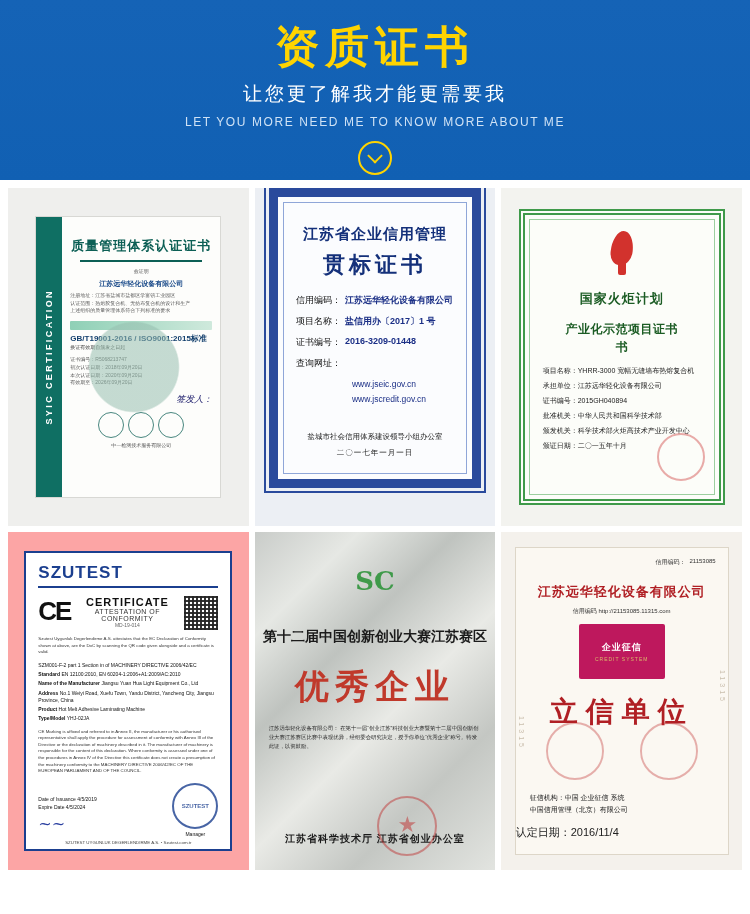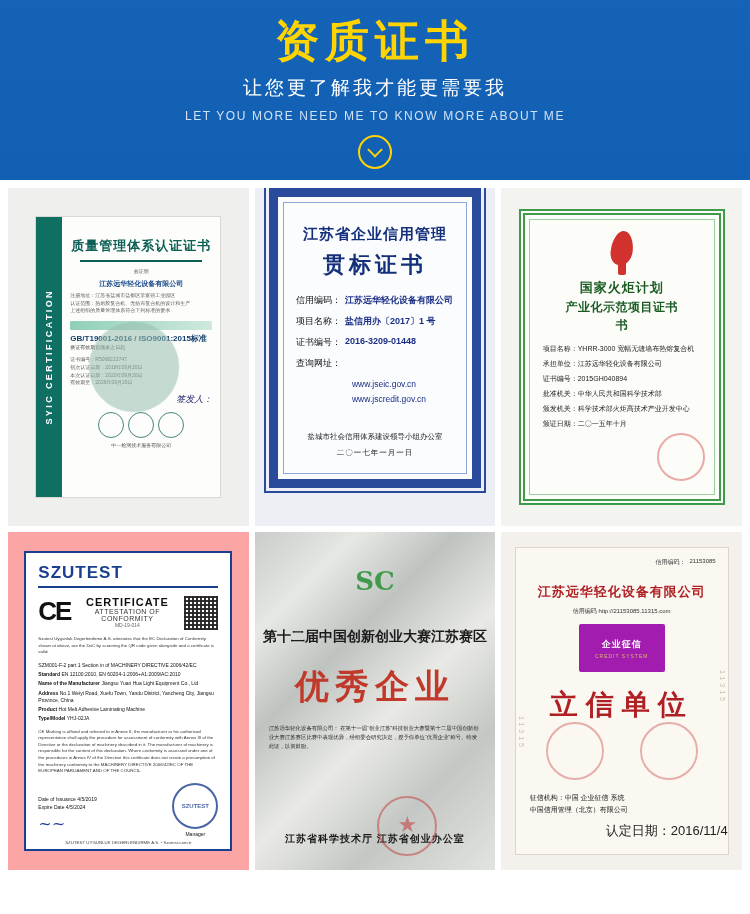--- a/index.html
+++ b/index.html
@@ -14,21 +14,21 @@
   
   .banner {
     position: relative;
     width: 750px; height: 180px;
     background: #1565b8;
     background: linear-gradient(180deg,#1563b6 0%,#1160b3 100%);
     text-align: center;
     overflow: hidden;
   }
   .banner-title {
-    padding-top: 16px;
+    padding-top: 22px;
     font-size: 44px;
     font-weight: bold;
     color: #ffd400;
     letter-spacing: 6px;
     line-height: 1.15;
     font-family: "DejaVu Sans", sans-serif;
   }
   .banner-sub {
     margin-top: 8px;
     font-size: 19px;
@@ -153,21 +153,21 @@
   .c3 .torch:before {
     content:""; position:absolute; left:12px; top:0;
     width:22px; height:34px; background:#d2322d;
     border-radius: 50% 50% 45% 45% / 60% 60% 40% 40%;
     transform: skewX(-6deg);
   }
   .c3 .torch:after {
     content:""; position:absolute; left:19px; top:28px;
     width:8px; height:16px; background:#d2322d; border-radius:2px;
   }
-  .c3 h3 { font-size:13px; color:#1b5c24; text-align:center; font-weight:bold; margin:2px 0; letter-spacing:1px;}
+  .c3 h3 { font-size:13px; color:#1b5c24; text-align:center; font-weight:bold; margin:13px 0; letter-spacing:1px;}
   .c3 h4 { font-size:12px; color:#1b5c24; text-align:center; font-weight:bold; margin:2px 0 1px; letter-spacing:.5px;}
   .c3 h5 { font-size:12px; color:#1b5c24; text-align:center; font-weight:bold; margin:0 0 10px;}
   .c3 .line { font-size:7px; color:#222; margin:5px 4px; }
   .c3 .stamp {
     position:absolute; right:14px; bottom:18px;
     width:48px; height:48px; border-radius:50%;
     border:2px solid rgba(200,40,40,.55);
     opacity:.7;
   }
 
@@ -234,40 +234,40 @@
     color:rgba(190,40,40,.65); font-size:22px;
   }
 
   
   .c6 { background:#f4f1ec; display:flex; align-items:center; justify-content:center; position:relative;}
   .c6 .paper { width:214px; height:308px; background:#fbf8f2; border:1px solid #ddd6c8; position:relative; padding:10px 12px;}
   .c6 .topline { display:flex; justify-content:flex-end; font-size:6px; color:#333; gap:4px;}
   .c6 .hdr { text-align:center; font-size:13px; font-weight:bold; color:#b01f24; margin:16px 0 6px; letter-spacing:1px;}
   .c6 .url { text-align:center; font-size:6px; color:#333; margin-bottom:8px;}
   .c6 .badge {
-    margin: 8px auto 8px; width:86px; height:48px;
-    background:#a21caf; color:#e8c25a;
+    margin: 8px auto 8px; width:86px; height:55px;
+    background:#be185d; color:#e8c25a;
     display:flex; flex-direction:column; align-items:center; justify-content:center;
     border-radius:2px;
   }
   .c6 .badge .bt { font-size:9px; font-weight:bold; color:#ffffff; letter-spacing:1px;}
   .c6 .badge .bs { font-size:5px; color:#d9b96a; margin-top:2px; letter-spacing:1px;}
   .c6 .big6 { text-align:center; font-size:28px; font-weight:bold; color:#b01f24; letter-spacing:8px; margin:14px 0 10px; font-family:"DejaVu Sans",sans-serif;}
   .c6 .seal6 {
     position:absolute; left:30px; bottom:74px;
     width:58px; height:58px; border-radius:50%;
     border:2px solid rgba(190,40,40,.5); opacity:.7;
   }
   .c6 .seal6b {
     position:absolute; right:30px; bottom:74px;
     width:58px; height:58px; border-radius:50%;
     border:2px solid rgba(190,40,40,.5); opacity:.7;
   }
   .c6 .issuer6 { position:absolute; left:14px; right:14px; bottom:38px; font-size:7px; color:#222; line-height:1.7;}
-  .c6 .date6 { position:absolute; left:0; right:0; bottom:14px; text-align:right; font-size:13px; color:#222;}
+  .c6 .date6 { position:absolute; left:0; right:0; bottom:14px; text-align:left; font-size:11px; color:#222;}
   .c6 .sidetext {
     position:absolute; right:2px; top:40%;
     writing-mode: vertical-rl;
     font-size:7px; color:#cbbfae; letter-spacing:3px;
   }
   .c6 .sidetext2 {
     position:absolute; left:2px; top:55%;
     writing-mode: vertical-rl;
     font-size:7px; color:#cbbfae; letter-spacing:3px;
   }

